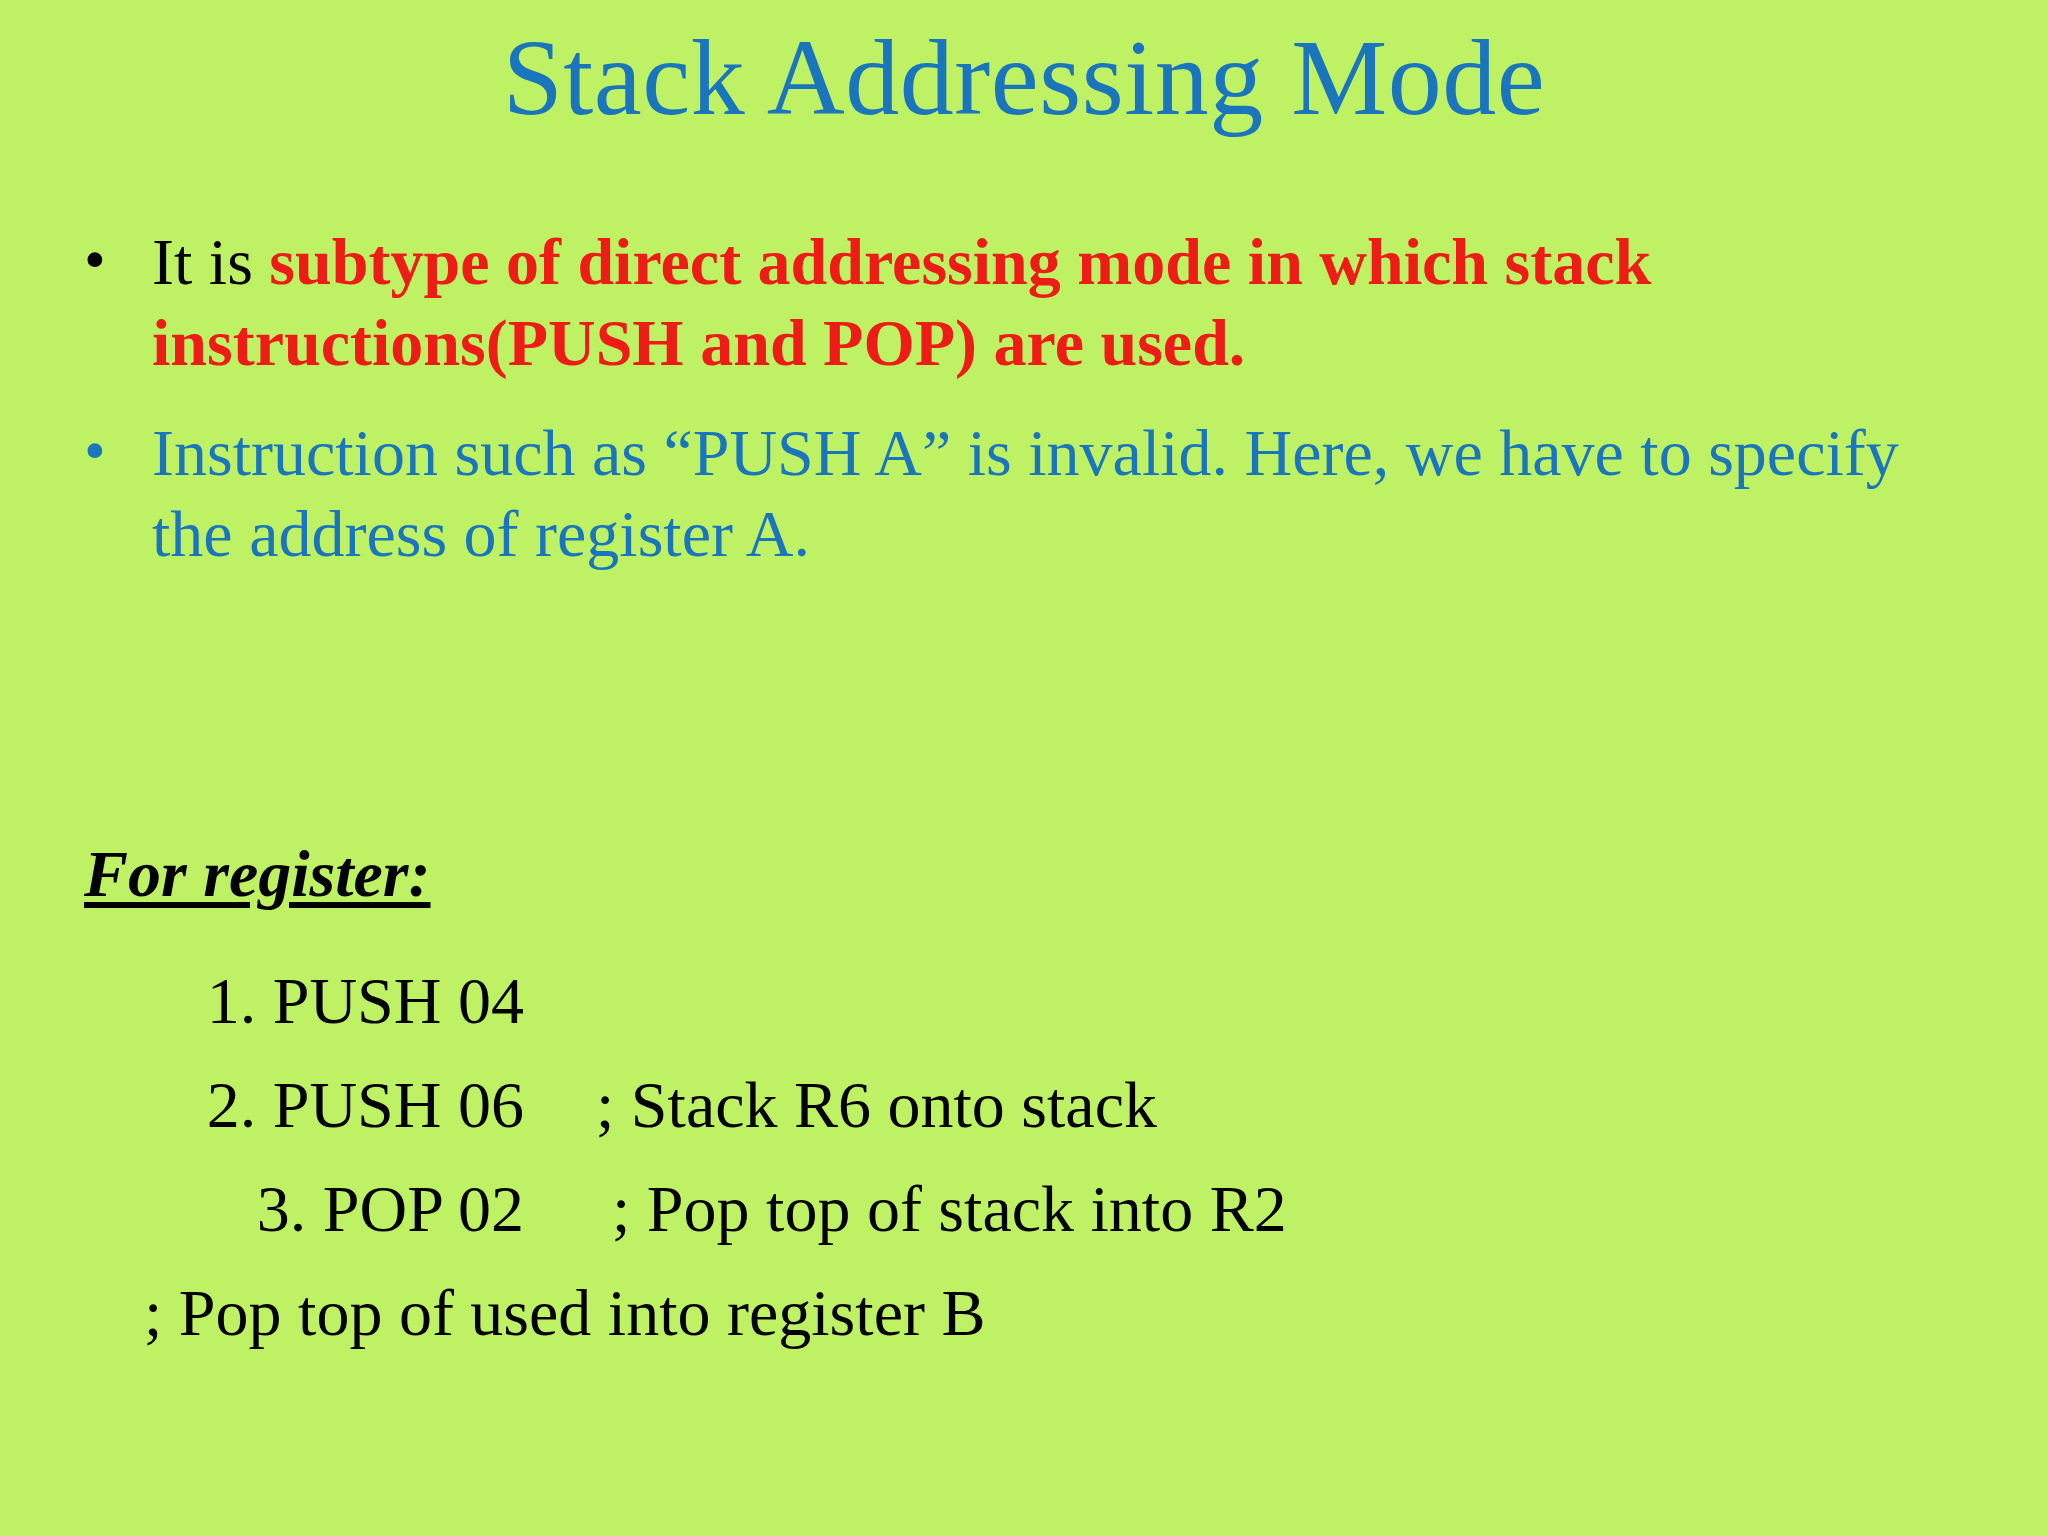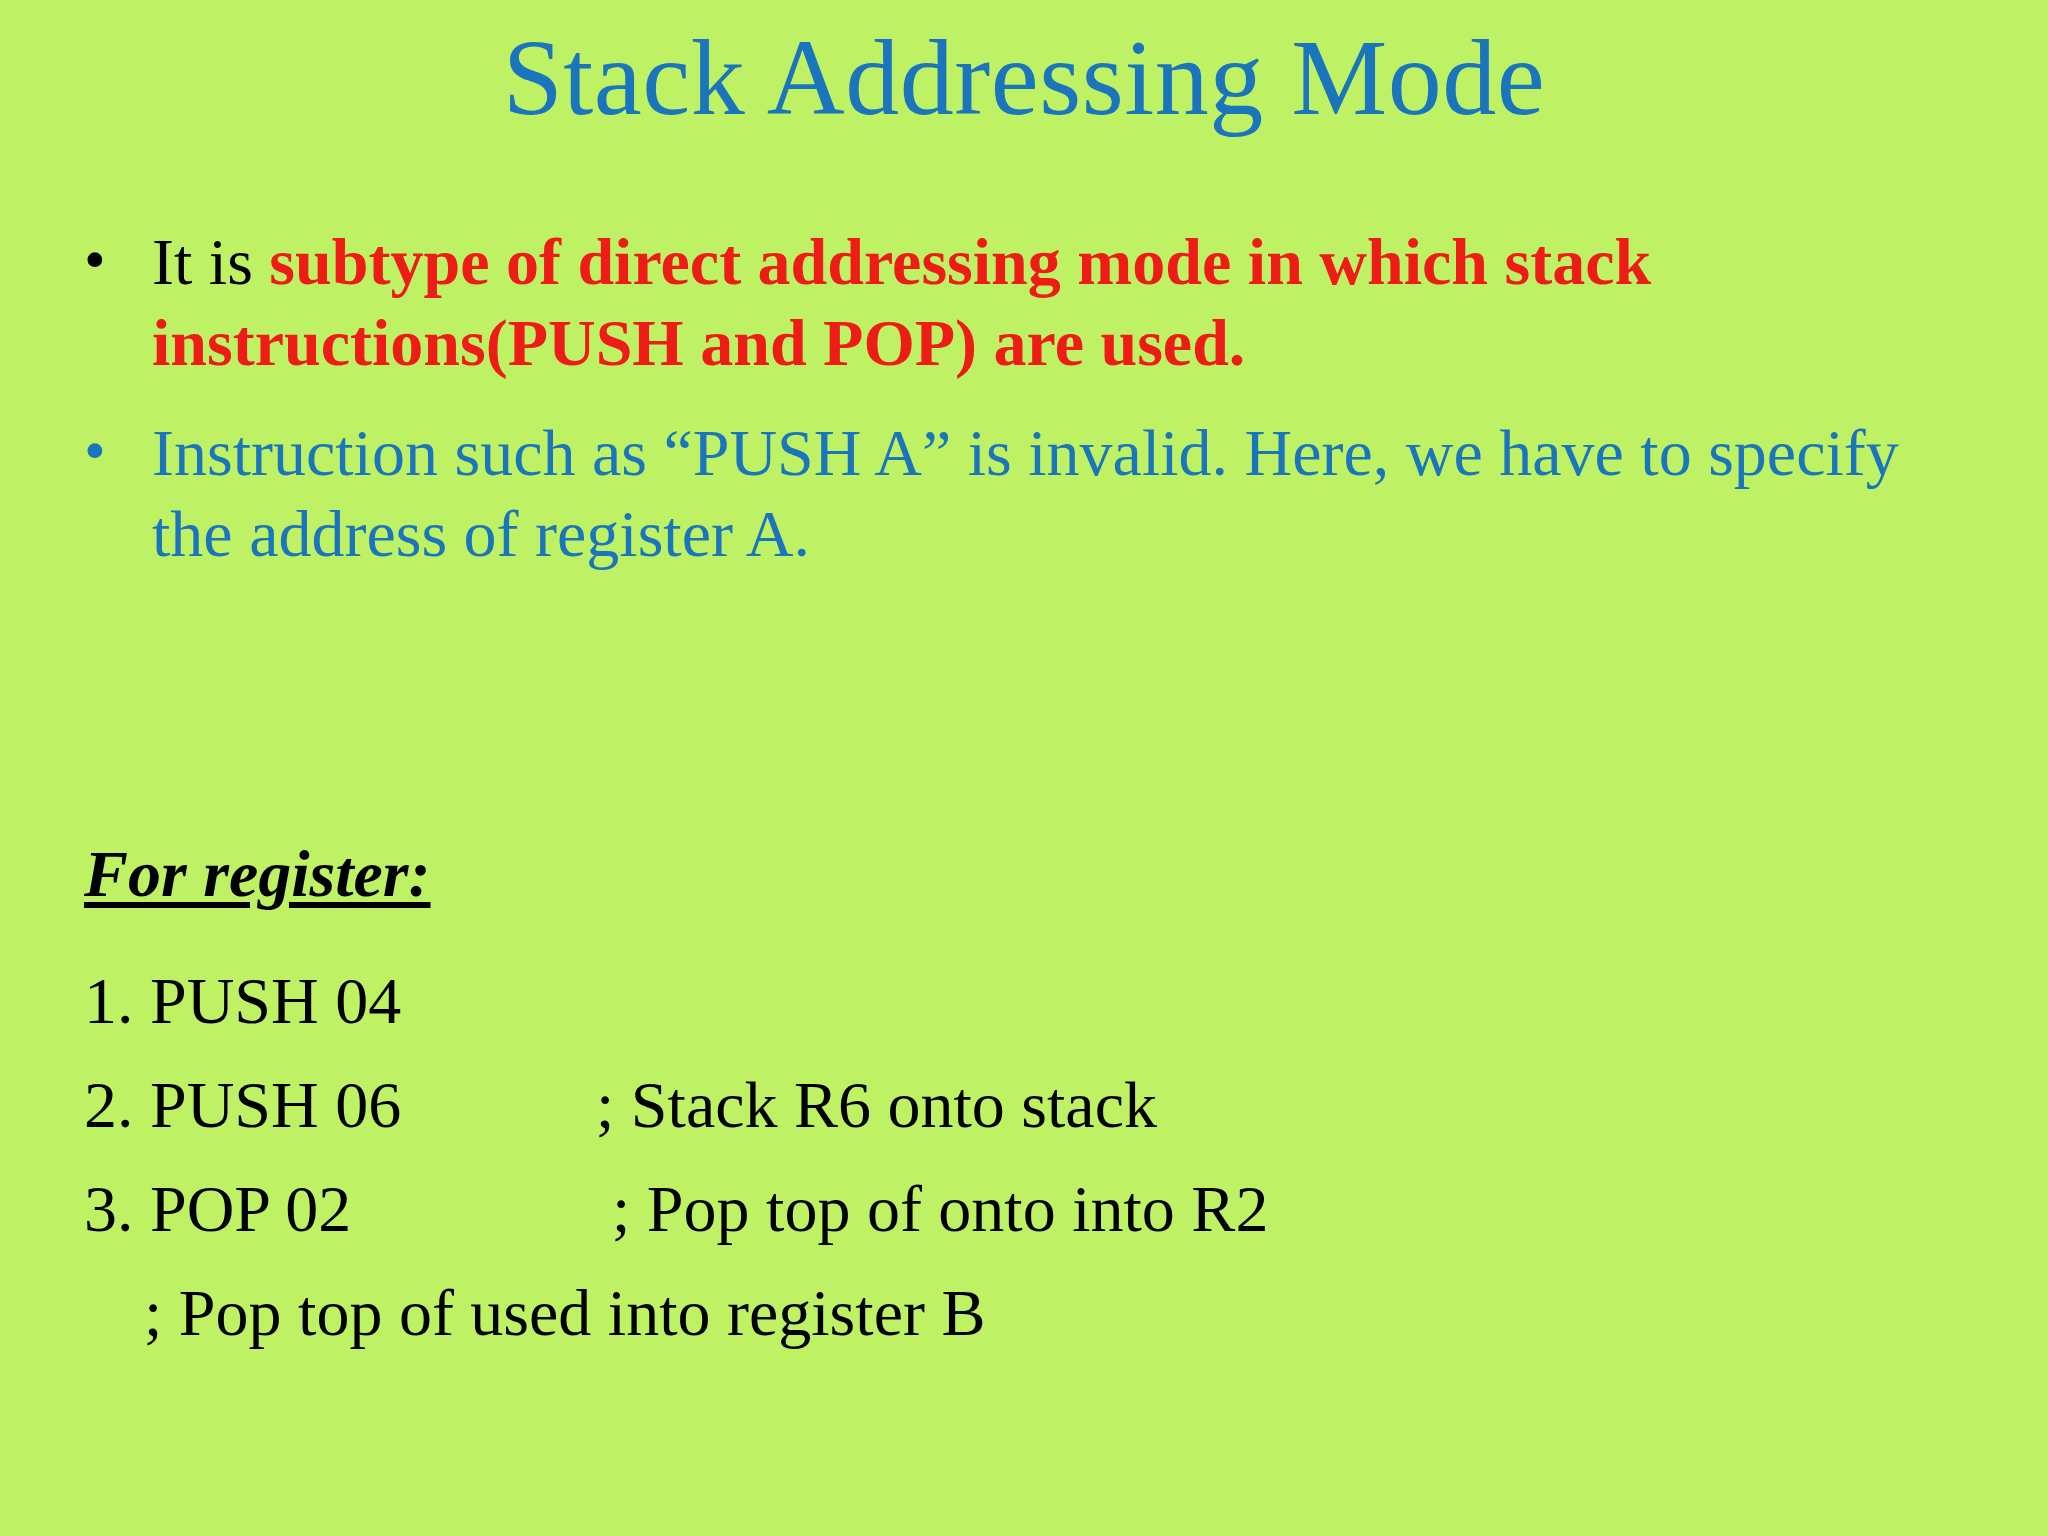--- a/index.html
+++ b/index.html
@@ -102,20 +102,21 @@
     align-items: baseline;
     font-size: 66px;
     line-height: 1.0;
     color: #000000;
     height: 104px;
     white-space: nowrap;
   }
   .ex-instr {
     flex: 0 0 auto;
     display: block;
+    text-align: right;
   }
   .ex-comment {
     flex: 0 0 auto;
     display: block;
   }
 </style>
 </head>
 <body>
 
 <div class="slide">
@@ -144,21 +145,21 @@
       <span class="ex-instr" style="width:440px">1. PUSH 04</span>
     </div>
 
     <div class="example-line">
       <span class="ex-instr" style="width:440px">2. PUSH 06</span>
       <span class="ex-comment" style="margin-left:72px">; Stack R6 onto stack</span>
     </div>
 
     <div class="example-line">
       <span class="ex-instr" style="width:440px">3. POP 02</span>
-      <span class="ex-comment" style="margin-left:88px">; Pop top of onto into R2</span>
+      <span class="ex-comment" style="margin-left:88px">; Pop top of stack into R2</span>
     </div>
 
     <div class="example-line">
       <span class="ex-comment" style="margin-left:60px">; Pop top of used into register B</span>
     </div>
 
   </div>
 
 </div>
 

